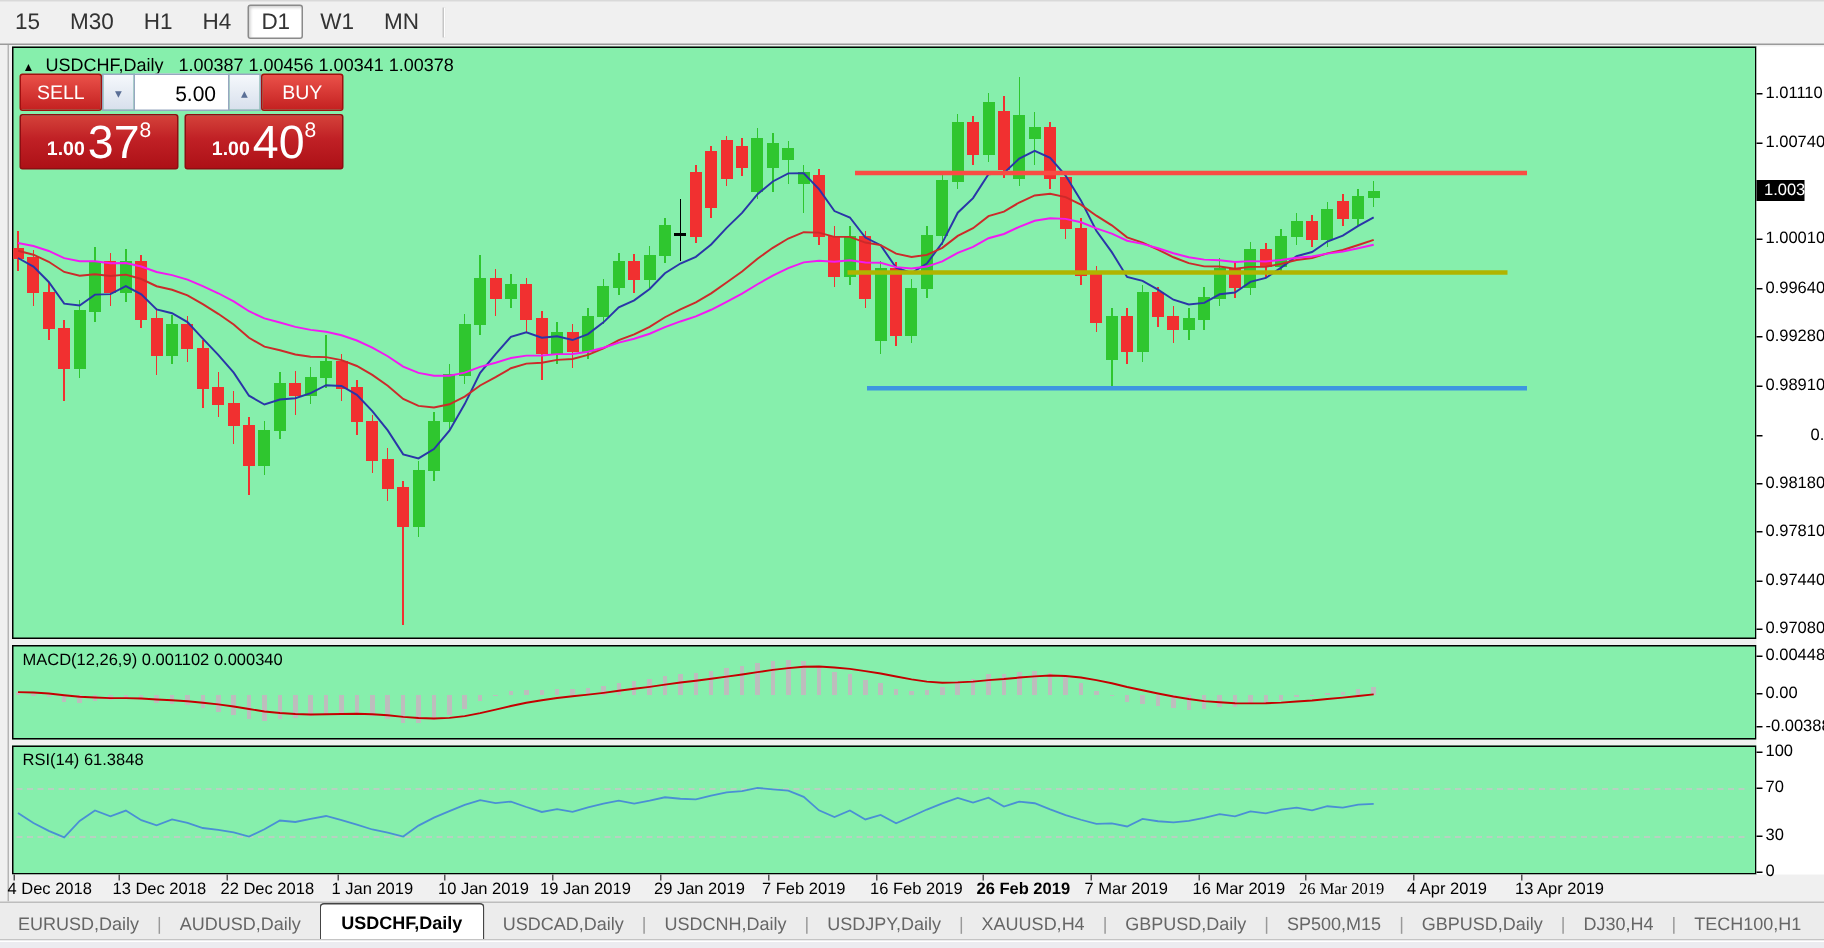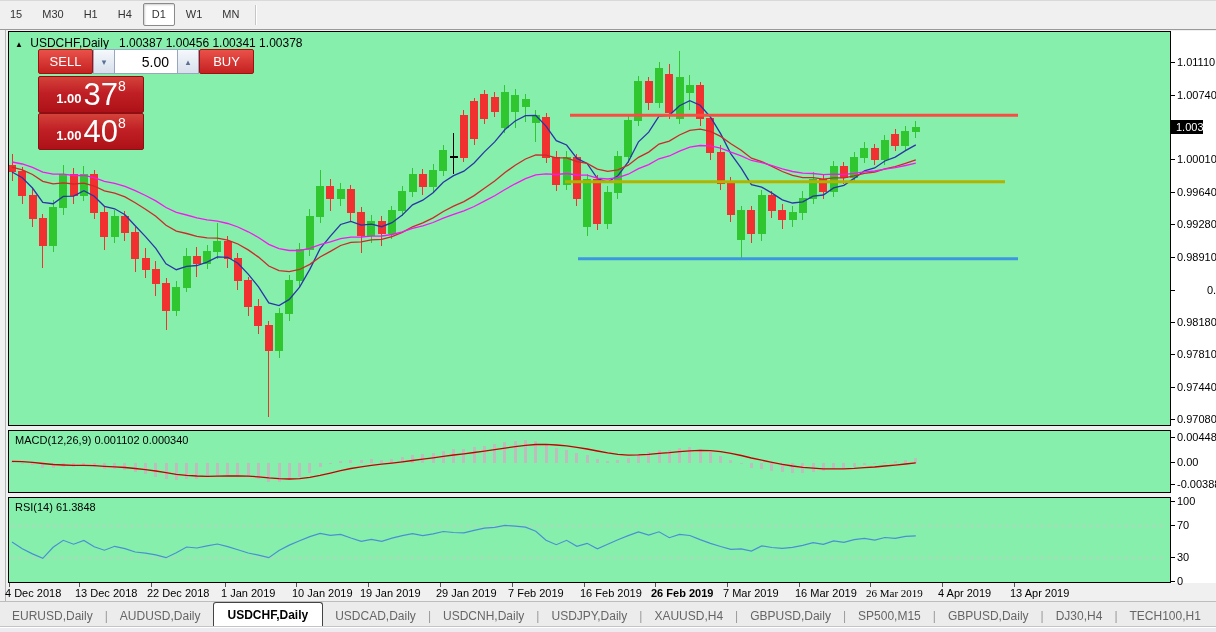--- a/index.html
+++ b/index.html
@@ -1,44 +1,44 @@
 <!DOCTYPE html>
 <html><head>
 <meta charset="utf-8">
 <style>
   html,body{margin:0;padding:0;}
   body{width:1216px;height:632px;position:relative;background:#f0f0f0;
        font-family:"Liberation Sans",sans-serif;overflow:hidden;}
   #toolbar{position:absolute;left:0;top:0;width:1216px;height:29px;background:#f0f0f0;
            border-bottom:1px solid #9a9a9a;box-shadow:0 1px 0 #d9d9d9 inset;display:flex;align-items:center;}
-  .tf-btn{height:21px;line-height:21px;padding:0 8px;margin:0 1px;font-size:11px;color:#333;
+  .tf-btn{height:21px;line-height:21px;padding:0 8px;margin:0 1px;font-size:15px;color:#333;
           border:1px solid transparent;border-radius:2px;cursor:default;}
   .tf-btn.active{background:#fff;border:1px solid #8a8a8a;box-shadow:inset 1px 1px 2px #cfcfcf;}
   .tb-divider{width:1px;height:20px;background:#c6c6c6;border-right:1px solid #fff;margin:0 6px;}
   #left-gutter{position:absolute;left:0;top:30px;width:8px;height:571px;background:#f0f0f0;}
   #left-gutter .edge{position:absolute;left:5px;top:0;width:1px;height:100%;background:#b5b5b5;}
   .panel{position:absolute;background:#86efac;border:1px solid #000;}
   #main-panel{left:8px;top:31px;width:1161px;height:393px;}
   #macd-panel{left:8px;top:430px;width:1161px;height:61px;}
   #rsi-panel{left:8px;top:497px;width:1161px;height:84px;}
   .panel svg{position:absolute;left:0;top:0;}
   #symbol-header{position:absolute;left:6px;top:4px;font-size:12px;color:#000;white-space:nowrap;}
   #symbol-header .tri{font-size:8px;margin-right:4px;}
   .ind-label{position:absolute;left:6px;top:3px;font-size:11px;color:#000;white-space:nowrap;}
   
-  #trade-widget{position:absolute;left:4px;top:17px;width:232px;margin-left:25px;}
+  #trade-widget{position:absolute;left:4px;top:17px;width:232px;}
   #tw-row1{display:flex;height:25px;}
   .tw-btn{width:55px;height:25px;box-sizing:border-box;border:1px solid #a01010;border-radius:2px;
           background:linear-gradient(180deg,#ea5149,#c42121);color:#fff;font-size:13px;
           display:flex;align-items:center;justify-content:center;cursor:pointer;}
   .tw-spin{width:22px;height:25px;box-sizing:border-box;border:1px solid #97a7c0;background:linear-gradient(180deg,#f5f8fc,#d8e0ec);
            color:#5a6f96;font-size:9px;display:flex;align-items:center;justify-content:center;cursor:pointer;}
   #tw-volume{width:62px;height:25px;box-sizing:border-box;border:1px solid #97a7c0;border-left:none;border-right:none;
              font-size:14px;text-align:right;padding:0 8px 0 0;font-family:"Liberation Sans",sans-serif;color:#000;}
-  #tw-row2{display:flex;margin-top:2px;flex-direction:column;}
+  #tw-row2{display:flex;margin-top:2px;}
   .tw-price{width:106px;height:37px;box-sizing:border-box;border:1px solid #8e0e12;border-radius:2px;
             background:linear-gradient(180deg,#d4423a 0%,#c02025 45%,#ad1117 100%);color:#fff;
             display:flex;align-items:flex-end;justify-content:center;padding-bottom:3px;cursor:pointer;}
   .tw-price .small{font-size:13px;font-weight:bold;line-height:20px;margin-right:2px;}
   .tw-price .big{font-size:31px;line-height:29px;font-weight:400;}
   .tw-price .sup{font-size:14px;line-height:14px;align-self:flex-start;margin-top:2px;}
   .tw-price:first-child{margin-right:4px;}
   
   #price-axis{position:absolute;left:1171px;top:31px;width:45px;height:552px;background:#fff;}
   .axis-label{position:absolute;left:6px;transform:translateY(-50%);font-size:11px;color:#000;white-space:nowrap;}

